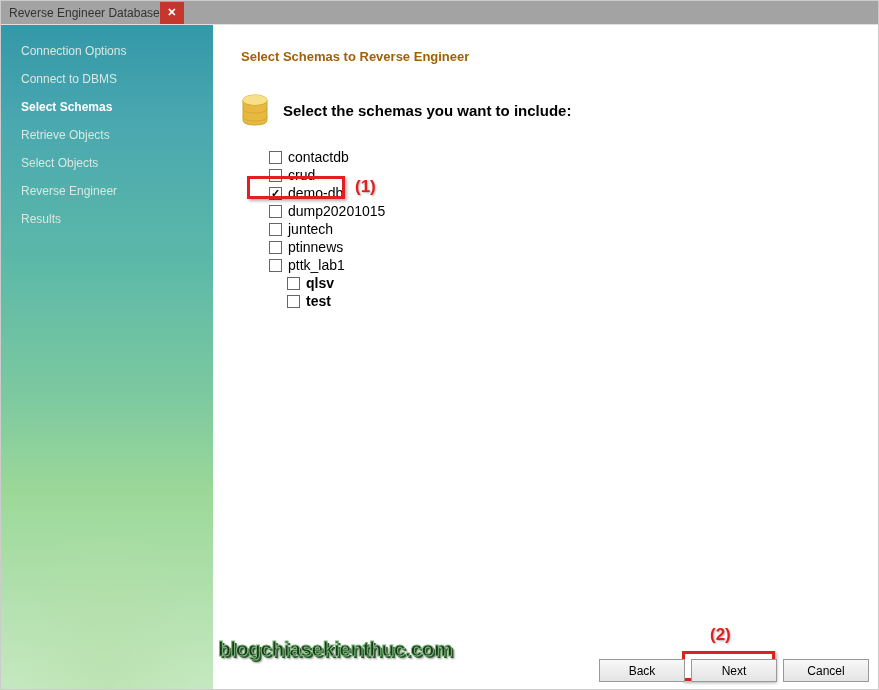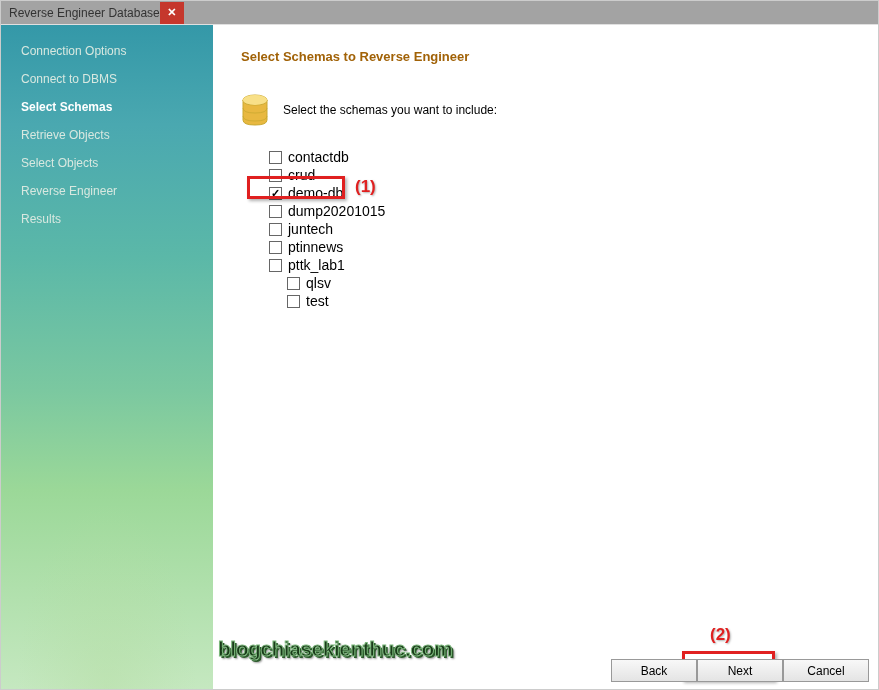--- a/index.html
+++ b/index.html
@@ -16,38 +16,38 @@
     .sidebar { width: 212px; background: linear-gradient(180deg, #3498a8 0%, #4aa8b0 15%, #5bb8a8 35%, #7bc8a0 55%, #9bd898 70%, #c5e8c0 100%); padding-top: 12px; position: relative; }
     .sidebar::after { content: ''; position: absolute; bottom: 0; left: 0; right: 0; height: 220px; background: radial-gradient(ellipse at 50% 100%, rgba(180,220,160,0.4) 0%, transparent 60%); }
     .sidebar-item { padding: 7px 20px; color: #d8e8e0; font-size: 12px; cursor: pointer; }
     .sidebar-item.active { color: #fff; font-weight: bold; }
     
     .main { flex: 1; background: #fff; padding: 24px 28px 0 28px; display: flex; flex-direction: column; position: relative; }
     .page-title { color: #a16207; font-weight: bold; font-size: 13px; margin-bottom: 30px; }
     
     .instruction-row { display: flex; align-items: center; gap: 14px; margin-bottom: 22px; }
     .db-icon { width: 28px; height: 32px; }
-    .instruction-text { font-weight: normal; font-size: 12px; text-align: center; }
+    .instruction-text { font-weight: bold; font-size: 15px; text-align: center; }
     
     .schema-list { margin-left: 28px; }
     .schema-item { display: flex; align-items: center; gap: 6px; padding: 1px 0; }
-    .schema-item.indent { margin-left: 18px; }
+    .schema-item.indent { margin-left: 18px; font-weight: bold; }
     .checkbox { width: 13px; height: 13px; border: 1px solid #666; background: #fff; display: inline-flex; align-items: center; justify-content: center; cursor: pointer; flex-shrink: 0; }
     .checkbox.checked::after { content: '✓'; font-size: 11px; line-height: 1; color: #000; font-weight: bold; }
     .schema-label { font-size: 14px; }
     
     .highlight-box-1 { position: absolute; border: 3px solid #e02020; left: 247px; top: 176px; width: 98px; height: 23px; box-shadow: 2px 2px 3px rgba(0,0,0,0.3); pointer-events: none; }
     .annotation-1 { position: absolute; left: 355px; top: 177px; color: #e02020; font-weight: bold; font-size: 17px; text-shadow: 1px 1px 2px rgba(0,0,0,0.3); }
     
     .highlight-box-2 { position: absolute; border: 3px solid #e02020; left: 682px; top: 651px; width: 93px; height: 30px; box-shadow: 2px 2px 3px rgba(0,0,0,0.3); pointer-events: none; }
     .annotation-2 { position: absolute; left: 710px; top: 625px; color: #e02020; font-weight: bold; font-size: 17px; text-shadow: 1px 1px 2px rgba(0,0,0,0.3); }
     
     .watermark { position: absolute; left: 218px; top: 637px; font-size: 21px; font-weight: bold; font-family: Arial, sans-serif; color: #1a3a1a; -webkit-text-stroke: 1px #7db87d; text-shadow: 2px 2px 0 #2a5a2a, 3px 3px 2px rgba(0,0,0,0.4); letter-spacing: -0.5px; }
     
-    .footer { position: absolute; bottom: 8px; right: 10px; display: flex; }
+    .footer { position: absolute; bottom: 8px; right: 10px; display: flex; gap: 6px; }
     .btn { width: 86px; height: 23px; background: linear-gradient(#f8f8f8, #e4e4e4); border: 1px solid #999; font-size: 12px; cursor: pointer; display: flex; align-items: center; justify-content: center; }
   </style>
 </head>
 <body>
 
 <div class="window">
   <div class="titlebar">
     <span class="titlebar-title">Reverse Engineer Database</span>
     <div class="close-btn">
       <span>✕</span>

